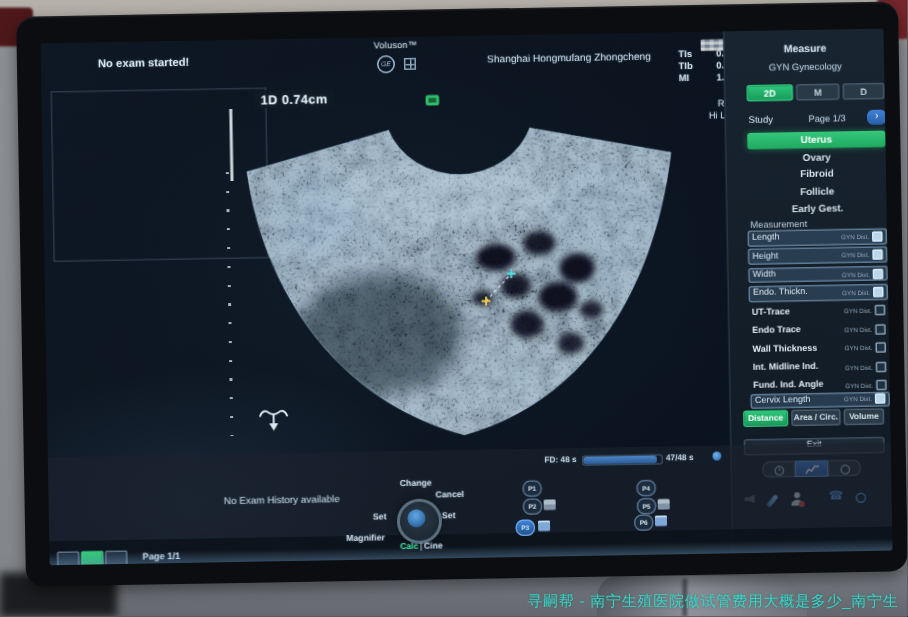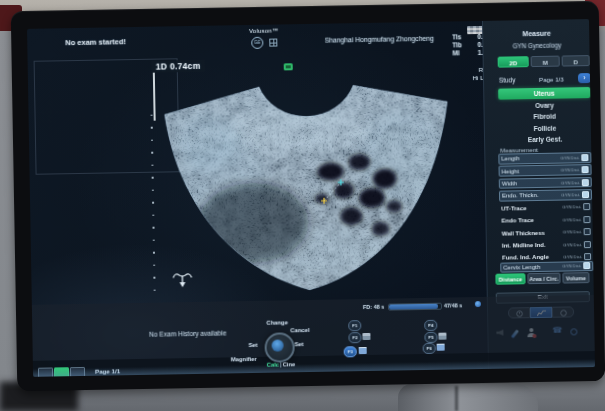--- a/index.html
+++ b/index.html
@@ -50,21 +50,21 @@
   .ti-row{position:absolute;width:34px;font-size:6.3px;font-weight:bold;color:#d2e0ea;display:flex;justify-content:space-between;text-shadow:0 0 2px rgba(140,190,230,.35);}
   
   .acq{position:absolute;left:380px;width:117px;text-align:right;font-size:6.2px;color:#d2e0ea;text-shadow:0 0 2px rgba(140,190,230,.35);white-space:nowrap;}
   #censored{left:440px;top:5px;width:54px;height:8px;opacity:.9;filter:blur(.4px);border-radius:1px;
     background:repeating-linear-gradient(90deg,#c9ced3 0 3px,#959ca4 3px 6px),
                repeating-linear-gradient(0deg,rgba(255,255,255,.5) 0 2px,rgba(90,100,110,.5) 2px 4px);
     background-blend-mode:overlay;}
   #sri{color:#7ea6e8;}
 
   
-  #caliper-label{left:124px;top:34px;background:rgba(16,26,36,.88);padding:1px 4px;font-size:8.5px;
+  #caliper-label{left:142px;top:34px;background:rgba(16,26,36,.88);padding:1px 4px;font-size:8.5px;
     font-weight:bold;color:#eef6fb;letter-spacing:.3px;}
   #caliper-line{left:125px;top:46px;width:2px;height:48px;background:rgba(240,248,252,.85);}
 
   
   #fan{left:118px;top:36px;}
   #depth-ticks{left:122px;top:88px;width:2px;height:176px;
     background:repeating-linear-gradient(180deg,rgba(215,232,244,.75) 0 1.5px,transparent 1.5px 12.5px);}
   #uterus-marker{left:140px;top:244px;}
 
   
@@ -399,13 +399,14 @@
       <div class="mini-ic floppy" style="left:326px;top:324px;"></div>
       <div class="pkey" style="left:392px;top:298px;">P4</div>
       <div class="pkey" style="left:392px;top:310px;">P5</div>
       <div class="pkey" style="left:390px;top:321px;">P6</div>
       <div class="mini-ic printer" style="left:406px;top:311px;"></div>
       <div class="mini-ic floppy" style="left:404px;top:322px;"></div>
 
     </div>
   </div>
 
+  <div class="abs" id="watermark">寻嗣帮 - 南宁生殖医院做试管费用大概是多少_南宁生</div>
 </div>
 
 </body></html>

